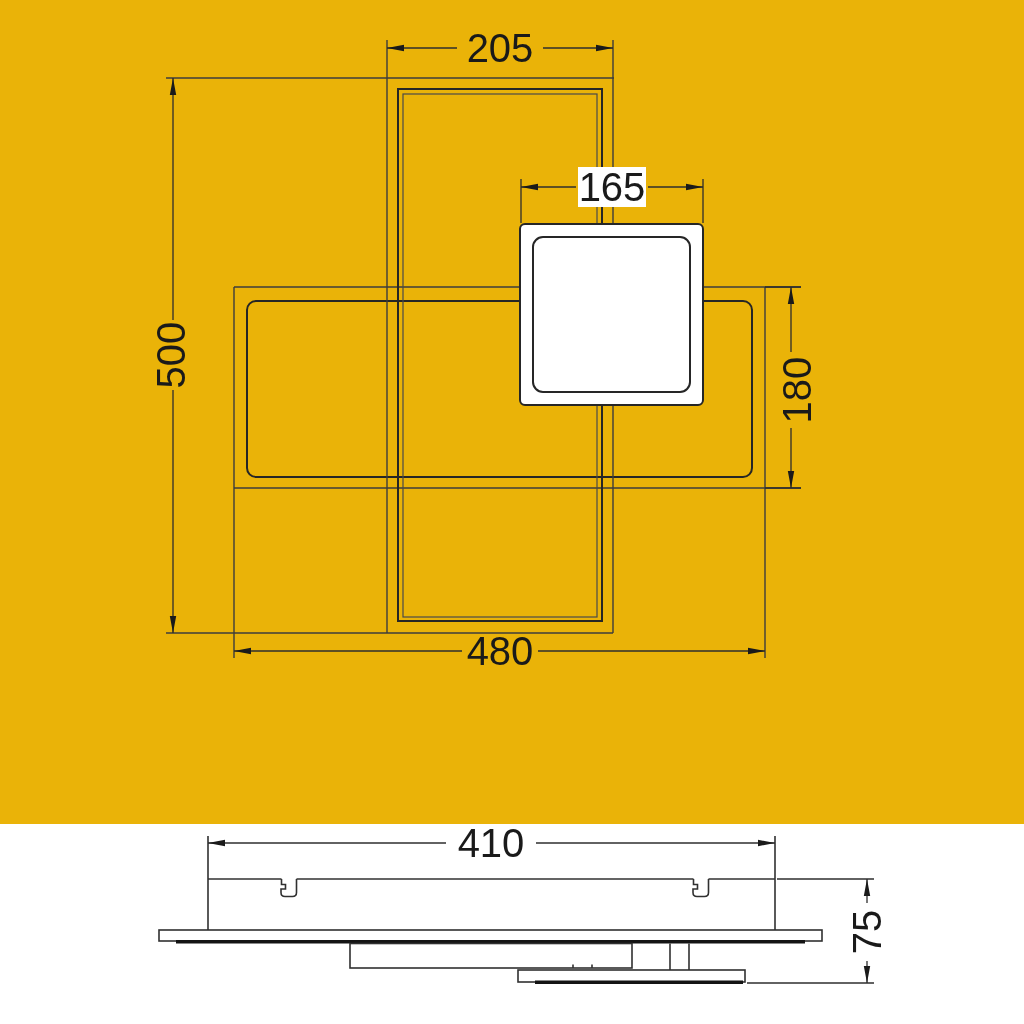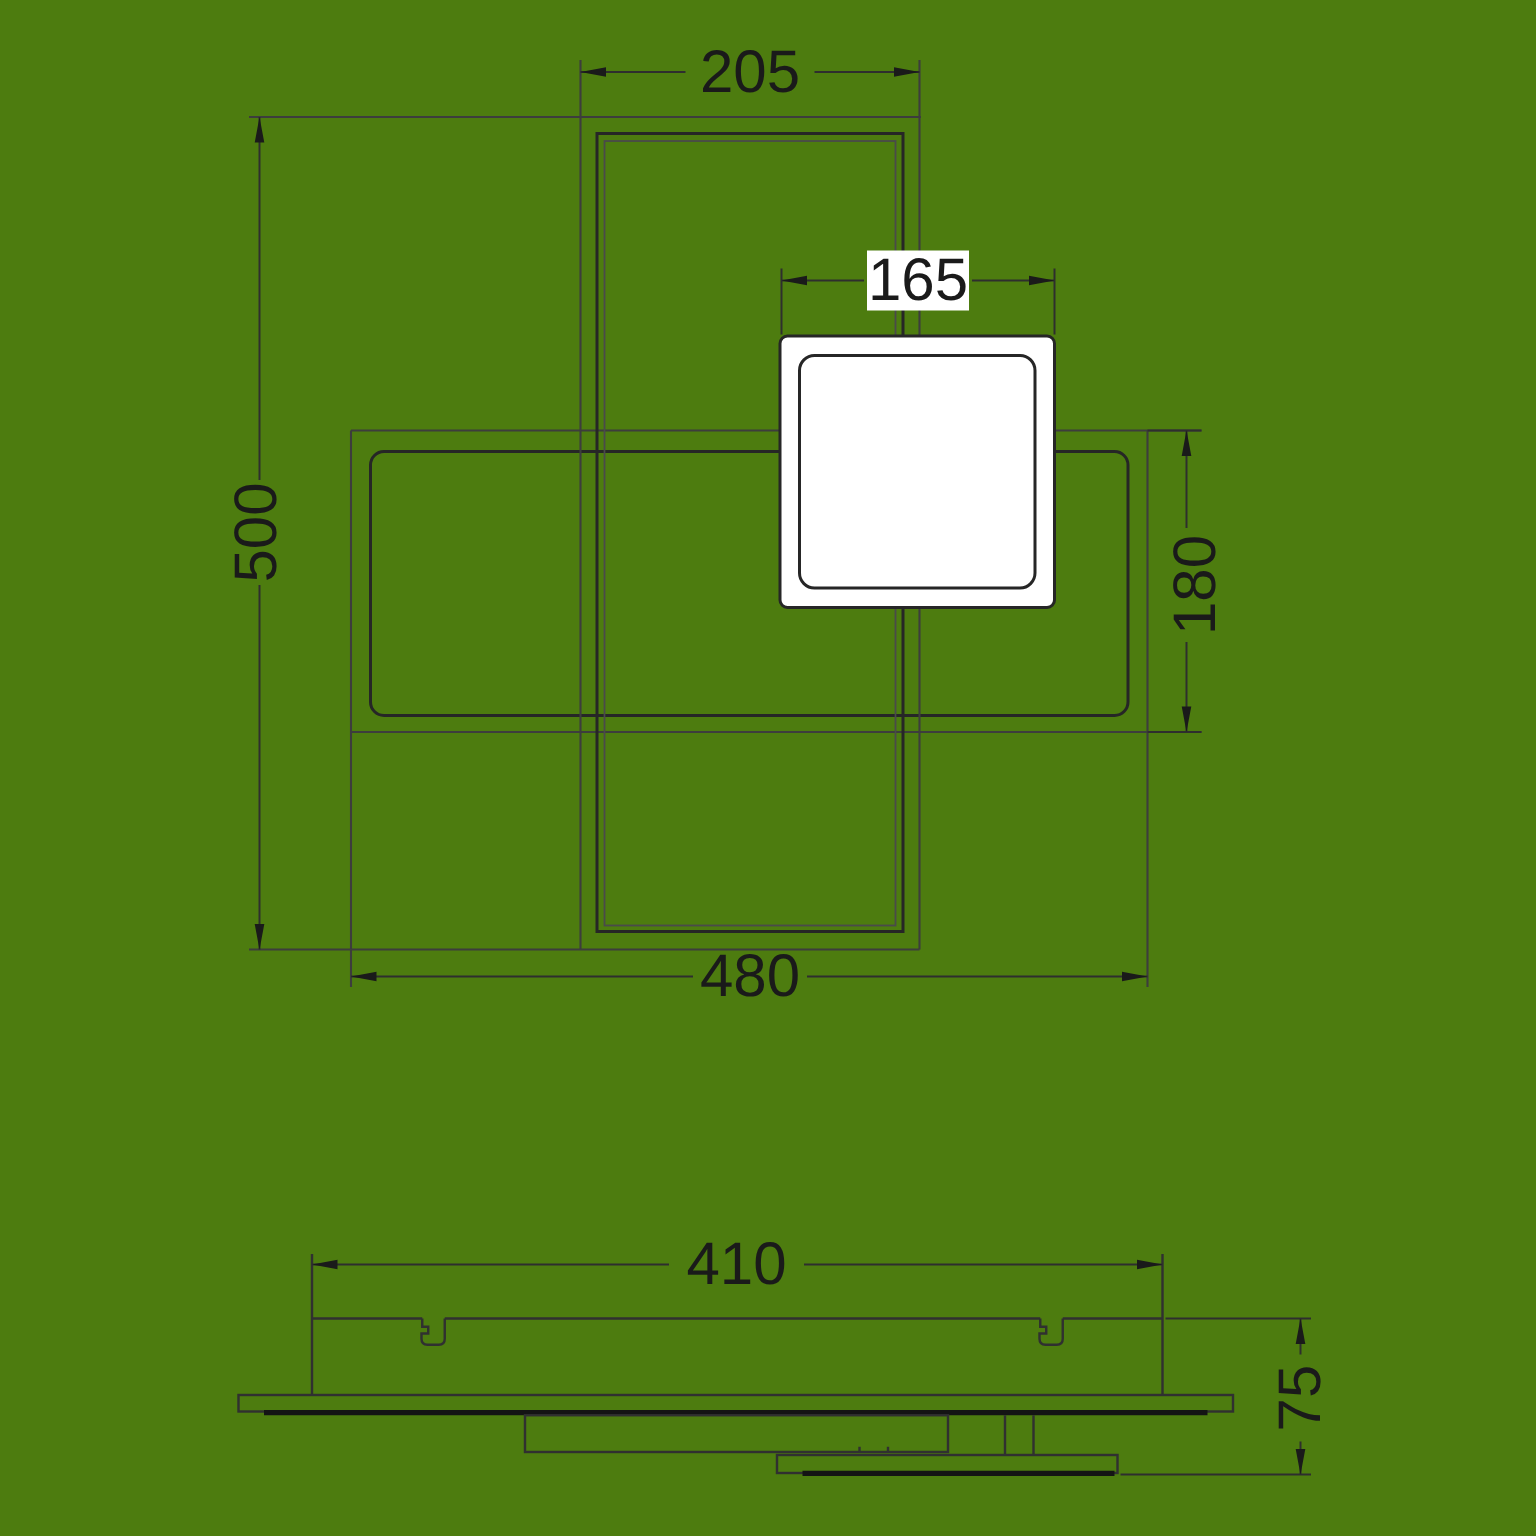--- a/index.html
+++ b/index.html
@@ -6,22 +6,22 @@
     margin: 0;
     padding: 0;
     background: #ffffff;
     width: 1024px;
     height: 1024px;
     overflow: hidden;
     font-family: "Liberation Sans", sans-serif;
   }
   #stage {
     width: 1024px;
-    height: 1024px;
-    background: #4d7c0f;
+    height: 824px;
+    background: #eab308;
     position: relative;
   }
   svg { display: block; }
   .ln   { stroke: #3d3d3d; stroke-width: 1.4; fill: none; }
   .ln2  { stroke: #262626; stroke-width: 2;   fill: none; }
   .lnin { stroke: #4a4a4a; stroke-width: 1.2; fill: none; }
   .side { stroke: #303030; stroke-width: 1.6; fill: none; }
   .dim  { stroke: #2e2e2e; stroke-width: 1.3; fill: none; }
   .arrow { fill: #1a1a1a; stroke: none; }
   .darkbar { fill: #141414; stroke: none; }

